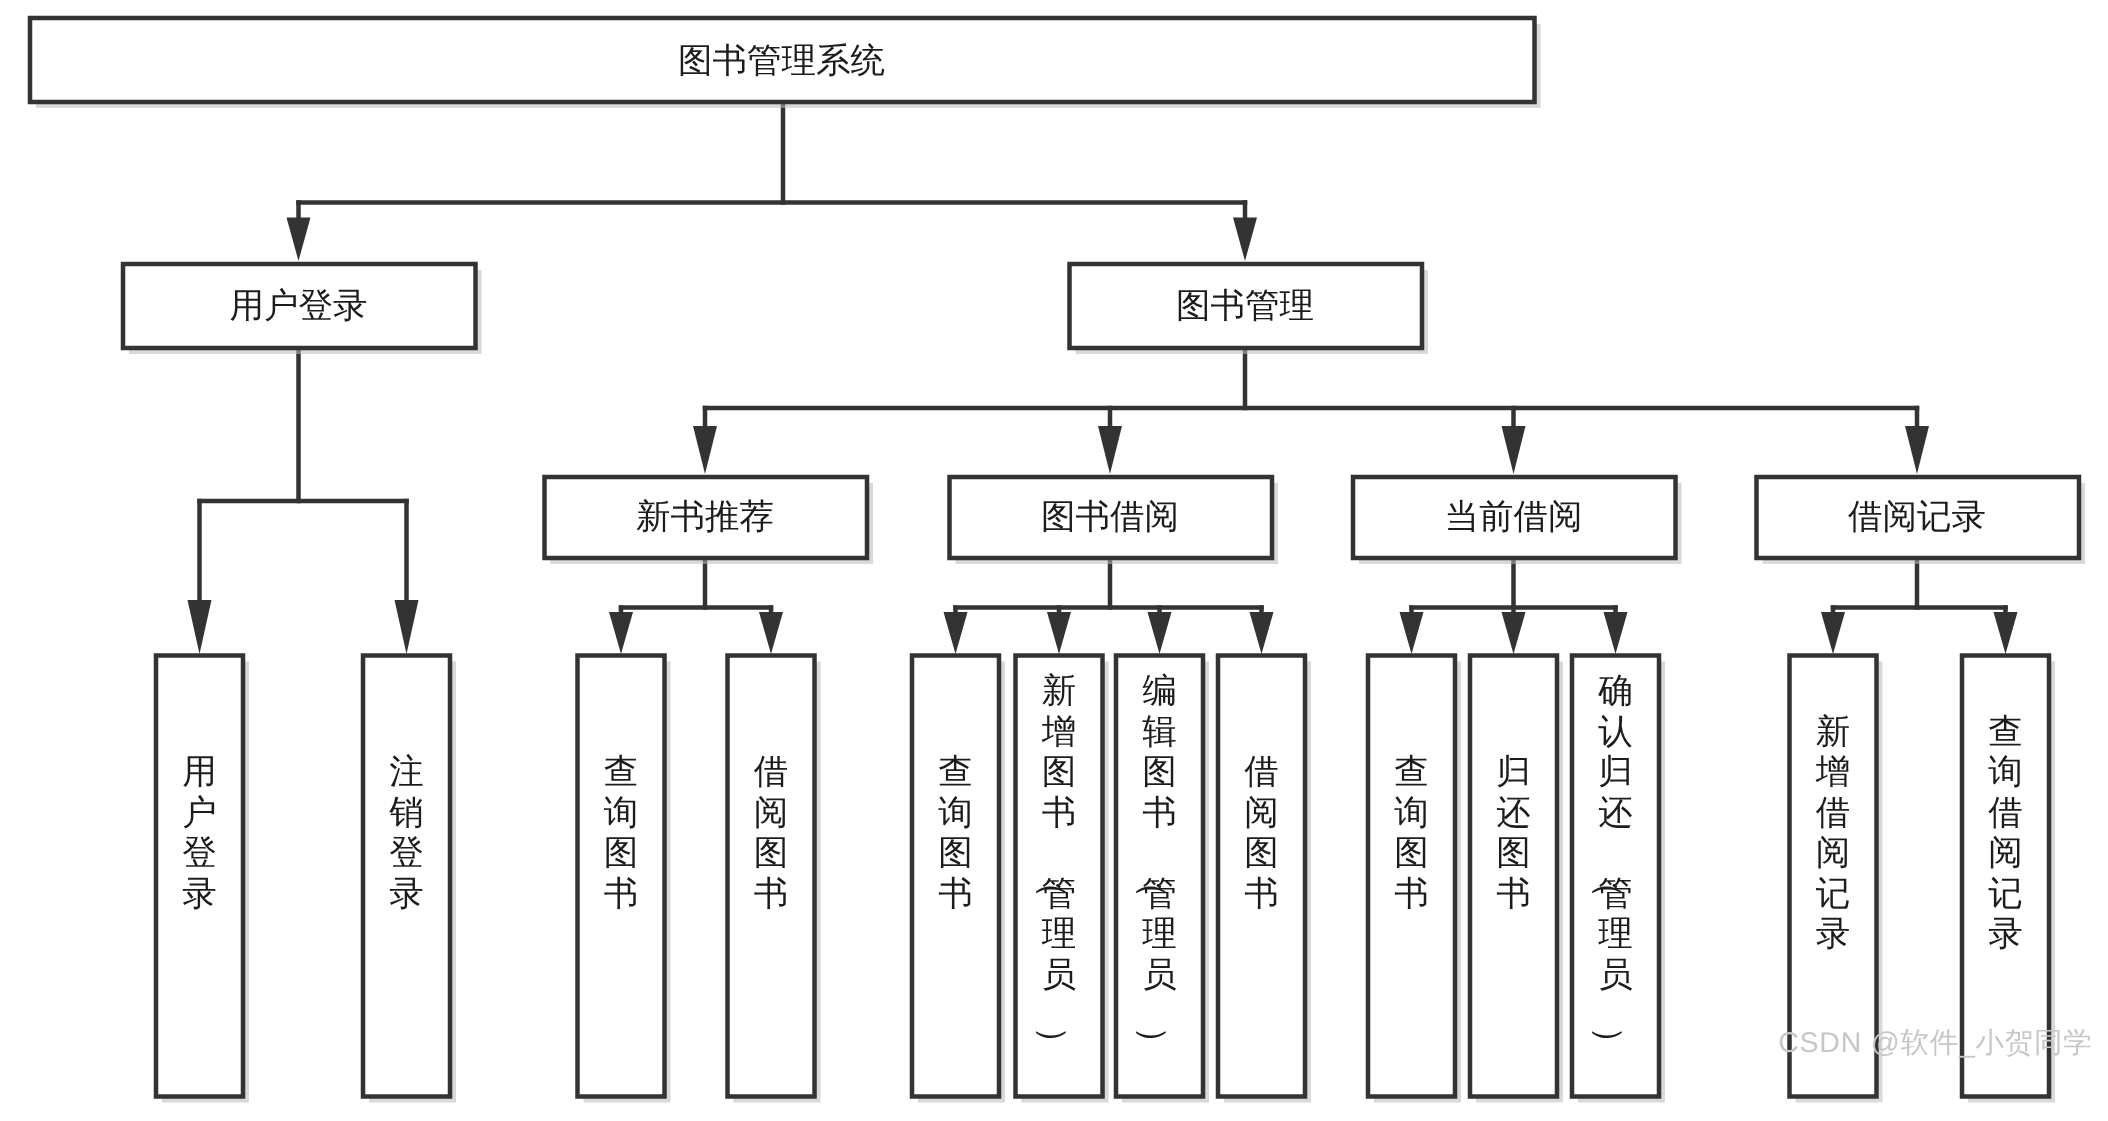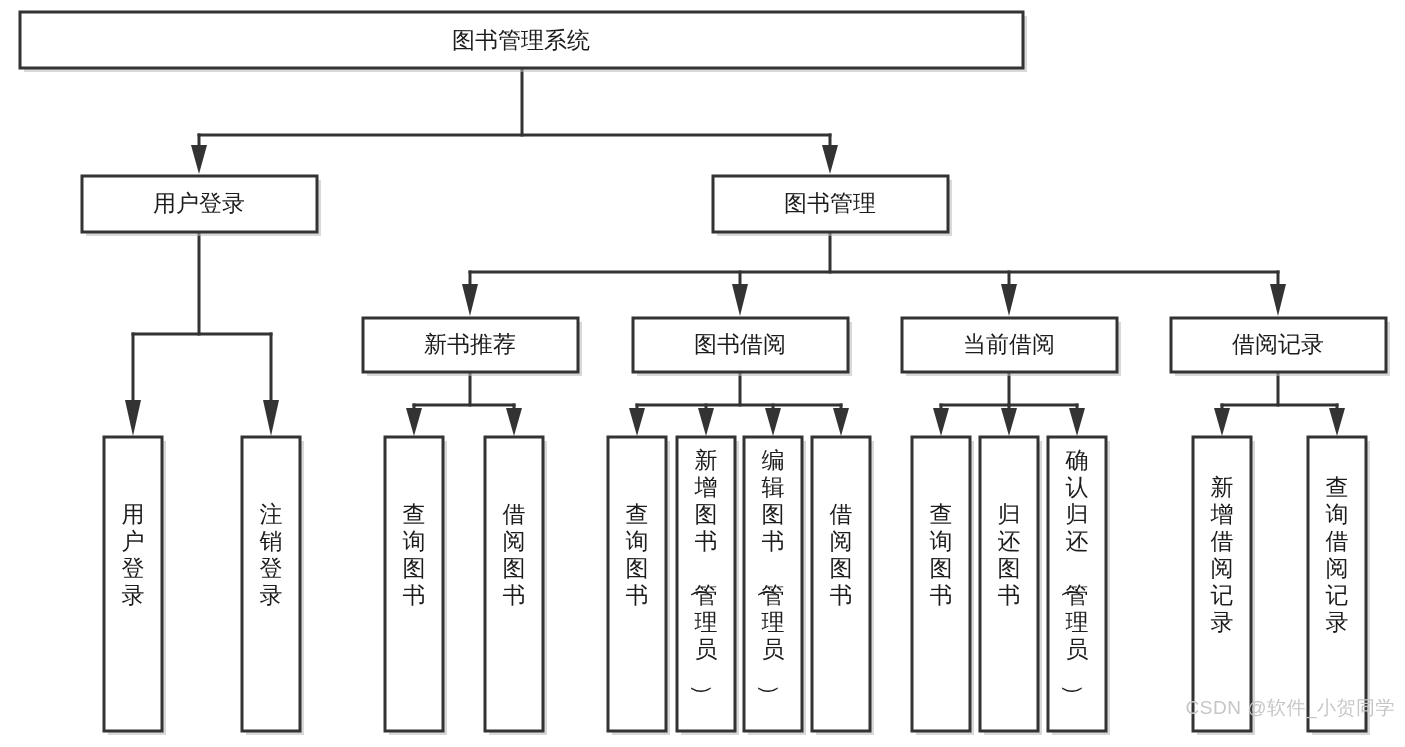--- a/index.html
+++ b/index.html
@@ -50,21 +50,21 @@
   }
   .node-label-v {
     font-family: "Liberation Sans", "DejaVu Sans", sans-serif;
     font-size: 23px;
     fill: #1c1c1c;
     text-anchor: middle;
   }
   .watermark {
     position: absolute;
     right: 10px;
-    bottom: 2px;
+    bottom: 15px;
     font-family: "Liberation Sans", "DejaVu Sans", sans-serif;
     font-size: 19px;
     color: #c6c6c6;
     letter-spacing: 0.5px;
     white-space: nowrap;
     user-select: none;
   }
 </style>
 </head>
 <body>

